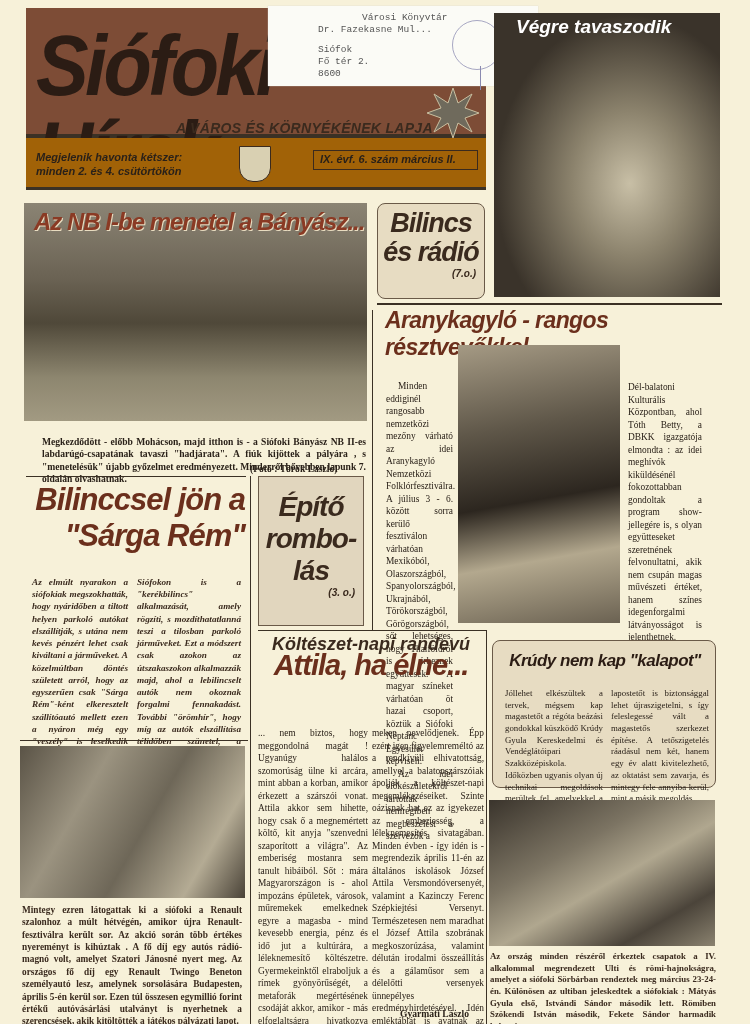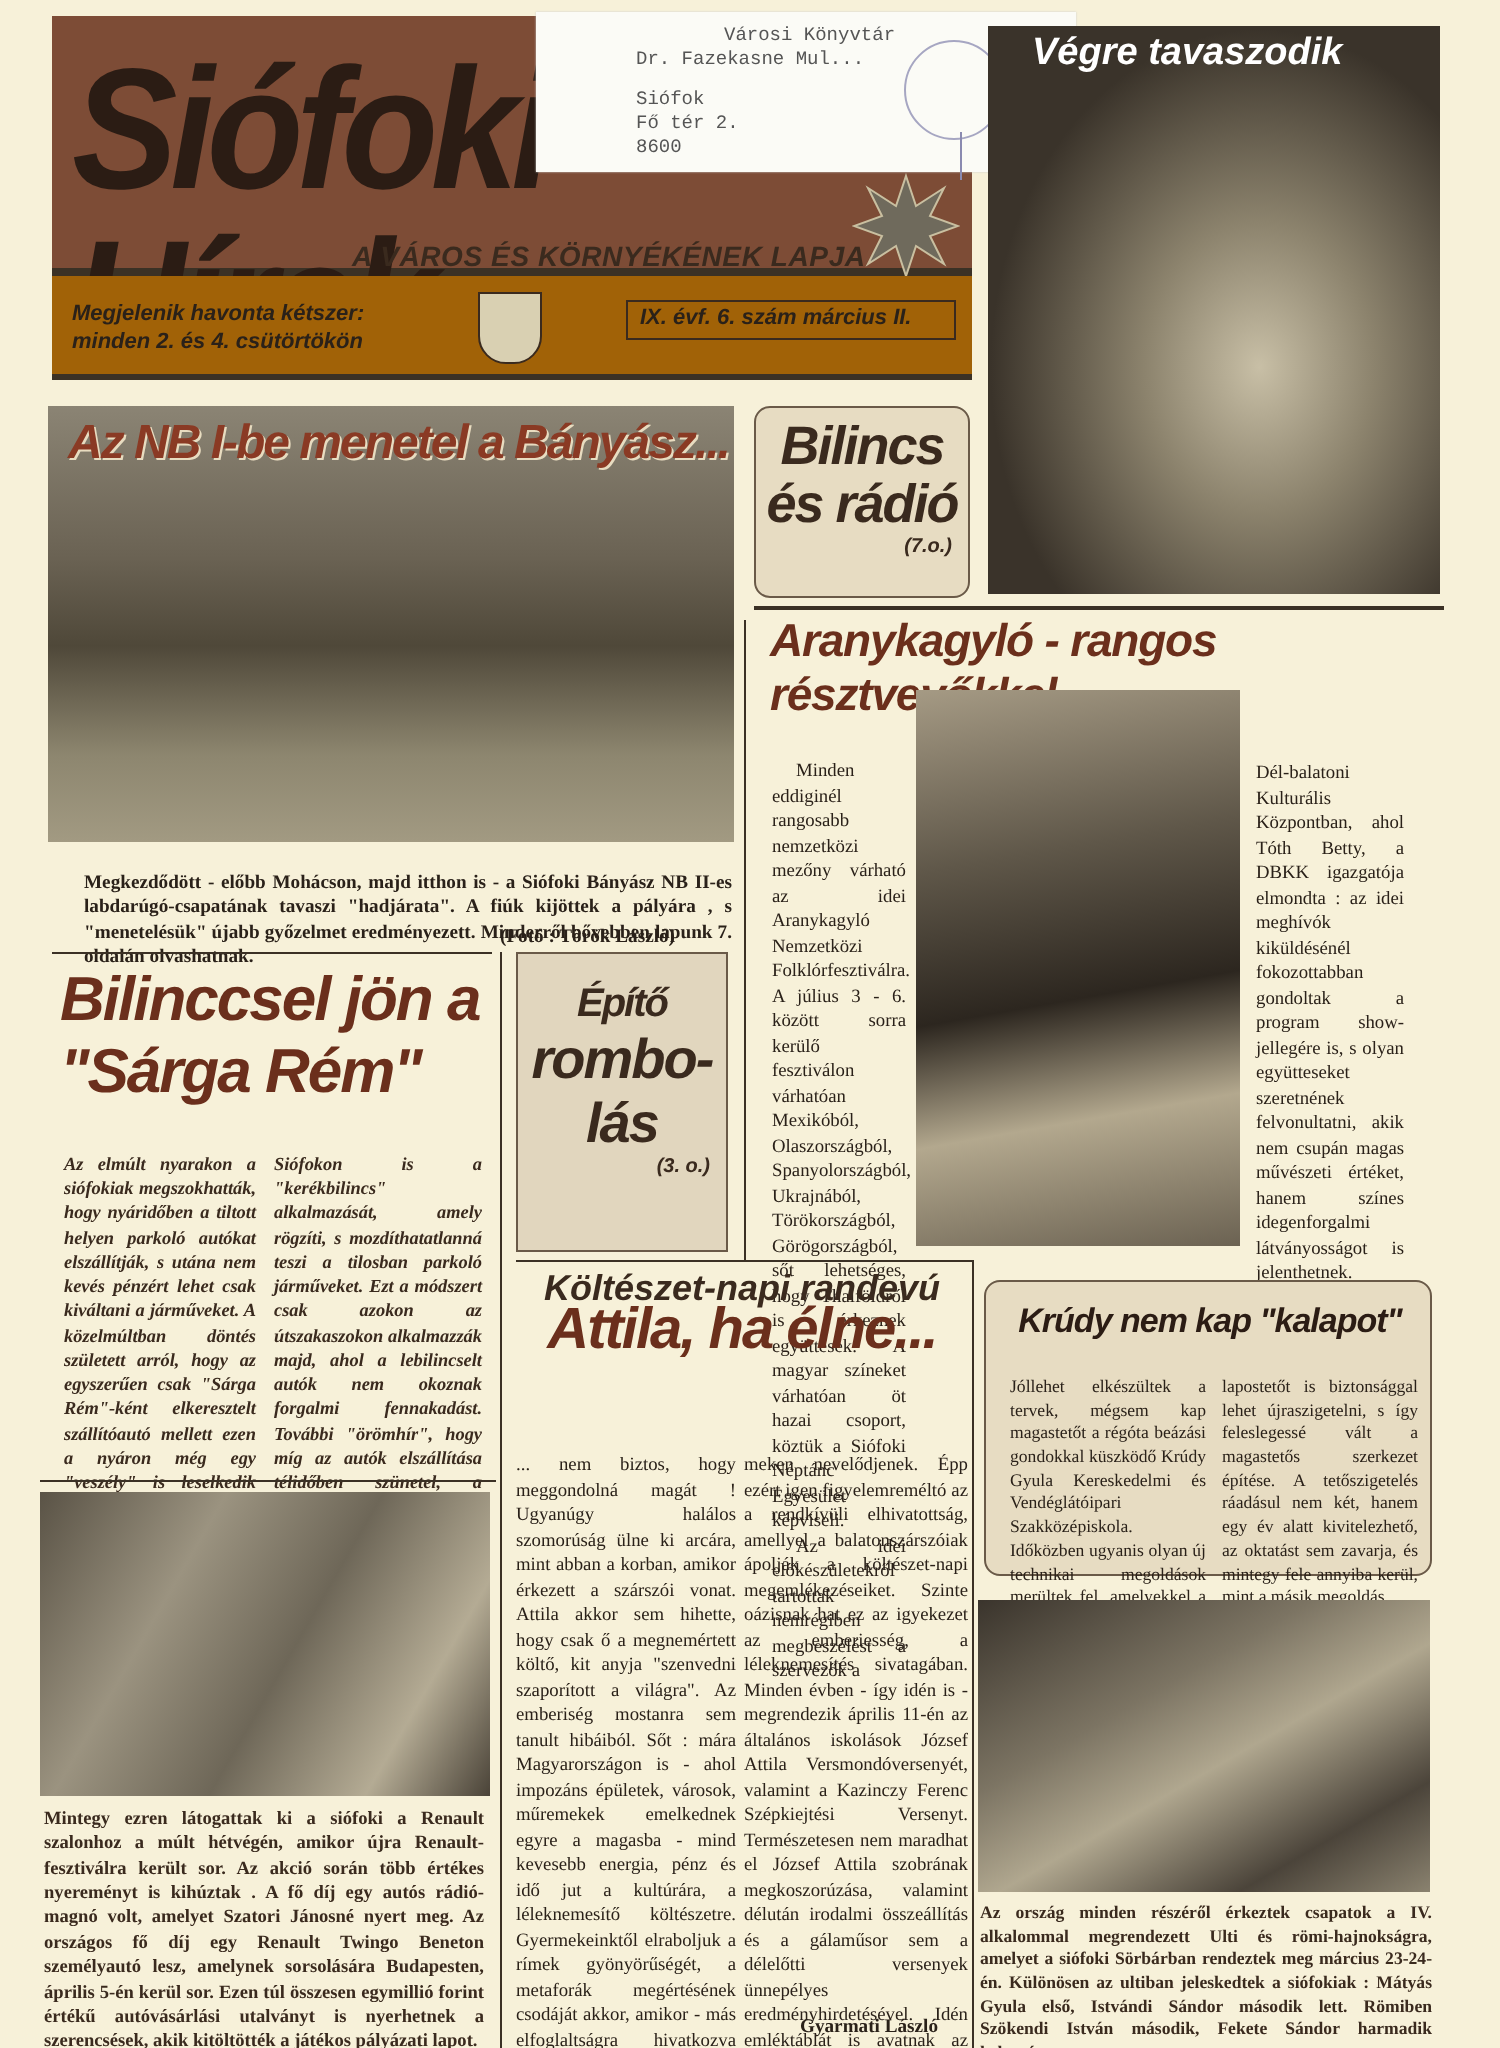--- a/index.html
+++ b/index.html
@@ -38,21 +38,21 @@
   .rule { background: #3b3125; height: 2px; }
   .vrule { background: #3b3125; width: 1px; }
 
   .arany-title { left: 385px; top: 307px; font-family: "Liberation Sans", sans-serif; font-weight: 900; font-style: italic; font-size: 23px; color: #6b2f1c; letter-spacing: -0.6px; }
   .col { font-size: 9.4px; line-height: 1.33; text-align: justify; margin-top: 35px; }
   .col p { text-indent: 12px; }
   .arany-col1 { left: 386px; top: 345px; width: 67px; }
   .arany-photo { left: 458px; top: 345px; width: 162px; height: 278px; background: linear-gradient(170deg, #a59a84 0%, #5f5749 30%, #2c261f 55%, #b3a88e 75%, #6b6252 100%); }
   .arany-col2 { left: 628px; top: 346px; width: 74px; }
 
-  .bilincsel-title { left: 30px; top: 482px; width: 215px; text-align: left; font-family: "Liberation Sans", sans-serif; font-weight: 900; font-style: italic; font-size: 31px; line-height: 1.15; color: #6b2f1c; letter-spacing: -1px; }
+  .bilincsel-title { left: 30px; top: 482px; width: 215px; text-align: right; font-family: "Liberation Sans", sans-serif; font-weight: 900; font-style: italic; font-size: 31px; line-height: 1.15; color: #6b2f1c; letter-spacing: -1px; }
   .italic-col { font-style: italic; font-weight: 700; font-size: 9.2px; line-height: 1.33; text-align: justify; color: #3a2a1e; }
   .bil-col1 { left: 32px; top: 576px; width: 96px; }
   .bil-col2 { left: 137px; top: 576px; width: 104px; }
 
   .epito-box { left: 258px; top: 476px; width: 106px; height: 150px; background: #e1d6be; border: 1px solid #6a5a48; text-align: center; }
 
   .kolt-sub { left: 256px; top: 634px; width: 230px; text-align: center; font-family: "Liberation Sans", sans-serif; font-weight: 900; font-style: italic; font-size: 18px; color: #3a2a1e; }
   .attila-title { left: 256px; top: 649px; width: 230px; text-align: center; font-family: "Liberation Sans", sans-serif; font-weight: 900; font-style: italic; font-size: 29px; color: #6b2f1c; letter-spacing: -1px; }
   .attila-col1 { left: 258px; top: 692px; width: 110px; }
   .attila-col2 { left: 372px; top: 692px; width: 112px; }
@@ -132,21 +132,21 @@
 <div class="abs vrule" style="left:250px;top:476px;height:548px;"></div>
 
 <div class="abs bilincsel-title">
   <div>Bilinccsel jön a</div>
   <div>"Sárga Rém"</div>
 </div>
 <div class="abs italic-col bil-col1">Az elmúlt nyarakon a siófokiak megszokhatták, hogy nyáridőben a tiltott helyen parkoló autókat elszállítják, s utána nem kevés pénzért lehet csak kiváltani a járműveket. A közelmúltban döntés született arról, hogy az egyszerűen csak "Sárga Rém"-ként elkeresztelt szállítóautó mellett ezen a nyáron még egy "veszély" is leselkedik majd a tilosban parkolókra. Bevezetik ugyanis</div>
 <div class="abs italic-col bil-col2">Siófokon is a "kerékbilincs" alkalmazását, amely rögzíti, s mozdíthatatlanná teszi a tilosban parkoló járműveket. Ezt a módszert csak azokon az útszakaszokon alkalmazzák majd, ahol a lebilincselt autók nem okoznak forgalmi fennakadást. További "örömhír", hogy míg az autók elszállítása télidőben szünetel, a kerékbilincset a szezonon túl is használják majd.</div>
 
 <div class="abs epito-box">
-  <div class="box-title" style="font-size:20px;margin-top:14px;">Építő</div>
+  <div class="box-title" style="font-size:28px;margin-top:14px;">Építő</div>
   <div class="box-title" style="font-size:28px;">rombo-</div>
   <div class="box-title" style="font-size:28px;">lás</div>
   <div class="box-ref" style="text-align:right;padding-right:8px;">(3. o.)</div>
 </div>
 
 <div class="abs rule" style="left:20px;top:740px;width:228px;height:1px;"></div>
 <div class="abs rule" style="left:258px;top:630px;width:228px;height:1px;"></div>
 <div class="abs vrule" style="left:486px;top:630px;height:394px;"></div>
 
 <div class="abs kolt-sub">Költészet-napi randevú</div>

